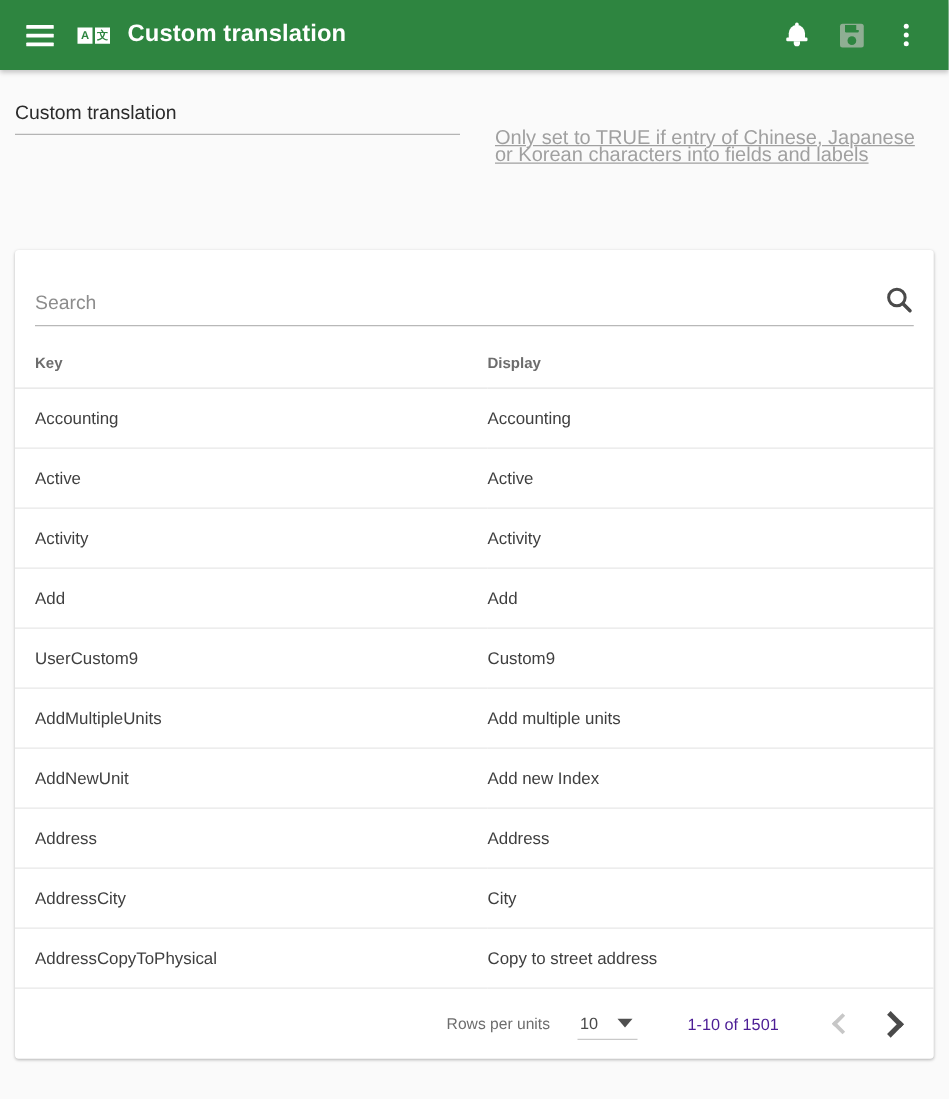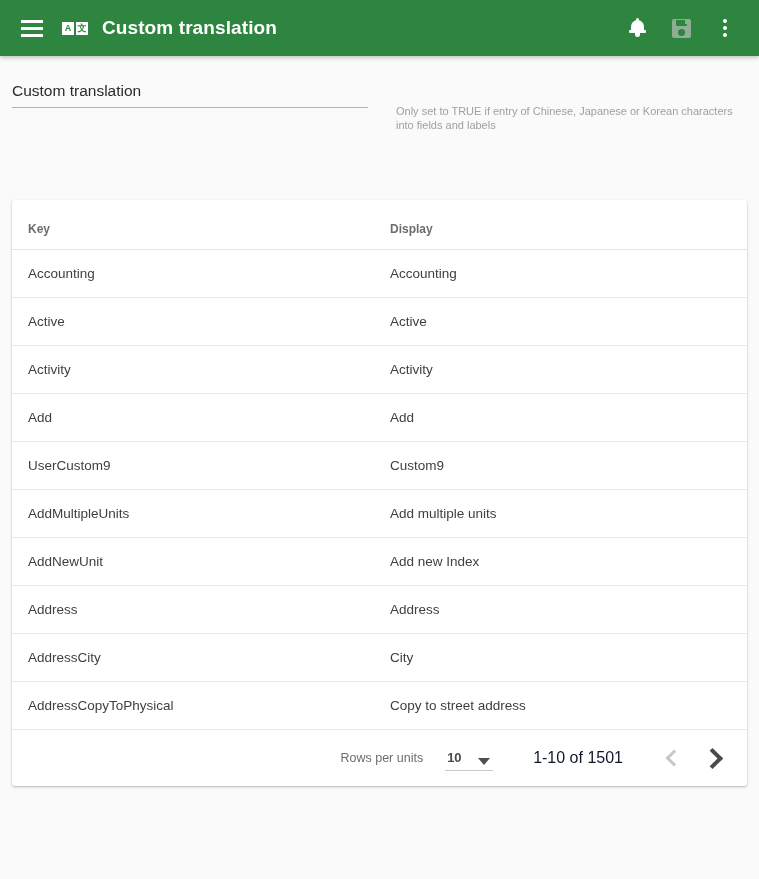--- a/index.html
+++ b/index.html
@@ -142,24 +142,25 @@
     cursor: pointer;
     flex: none;
   }
   .cjk-label {
     margin-left: 13px;
     font-size: 15px;
     color: #8d8d8d;
   }
   .cjk-hint {
     margin-top: 9px;
-    font-size: 11px;
+    font-size: 16px;
     line-height: 14px;
     color: #a0a0a0;
     max-width: 350px;
+    text-decoration: underline;
   }
 
   
   .card {
     position: absolute;
     left: 12px;
     top: 200px;
     width: 735px;
     background: #ffffff;
     border-radius: 3px;
@@ -212,35 +213,34 @@
     display: flex;
     align-items: center;
     justify-content: flex-end;
     padding-right: 12px;
     gap: 0;
     font-size: 12.5px;
     color: #6d6d6d;
   }
   .rpp-label { margin-right: 22px; }
   .rpp-select {
-    display: flex; align-items: flex-end; gap: 16px;
+    display: flex; align-items: center; gap: 16px;
     border-bottom: 1px solid #c9c9c9;
     padding: 4px 2px 5px 2px;
     min-width: 48px;
     cursor: pointer;
-    font-weight: bold;
   }
   .rpp-value { font-size: 13px; color: #4a4a4a; }
   .caret {
     width: 0; height: 0;
     border-left: 6px solid transparent;
     border-right: 6px solid transparent;
     border-top: 7px solid #4f4f4f;
   }
-  .range-label { margin: 0 28px 0 40px; font-size: 16px; color: #0f172a; }
+  .range-label { margin: 0 28px 0 40px; font-size: 13px; color: #4c1d95; }
   .page-btn {
     width: 42px; height: 42px;
     display: flex; align-items: center; justify-content: center;
     border: none; background: transparent; cursor: pointer;
   }
   .chev { display: block; width: 12px; height: 12px; border-style: solid; }
   .chev.left  { border-width: 0 0 3px 3px; transform: rotate(45deg); margin-left: 4px; }
   .chev.right { border-width: 3px 3px 0 0; transform: rotate(45deg); margin-right: 4px; }
   .chev.disabled { border-color: #c7c7c7; }
   .chev.enabled  { border-color: #4a4a4a; }
@@ -297,20 +297,29 @@
     <input class="name-input" type="text" value="Custom translation" style="">
   </div>
 
   <div class="cjk-block">
     <div class="cjk-hint">Only set to TRUE if entry of Chinese, Japanese or Korean characters into fields and labels</div>
   </div>
 </div>
 
 <div class="card">
 
+  <div class="search-wrap">
+    <div class="search-row">
+      <input class="search-input" type="text" placeholder="Search" style="">
+      <svg class="search-icon" viewBox="0 0 24 24">
+        <circle cx="10.5" cy="10" r="6.6" fill="none" stroke="#4a4a4a" stroke-width="2.4"></circle>
+        <line x1="15.4" y1="15" x2="21" y2="20.6" stroke="#4a4a4a" stroke-width="2.8" stroke-linecap="round"></line>
+      </svg>
+    </div>
+  </div>
 
   <table class="tbl">
     <thead>
       <tr>
         <th class="col-key">Key</th>
         <th class="col-disp">Display</th>
       </tr>
     </thead>
     <tbody id="tbody">
         <tr>

